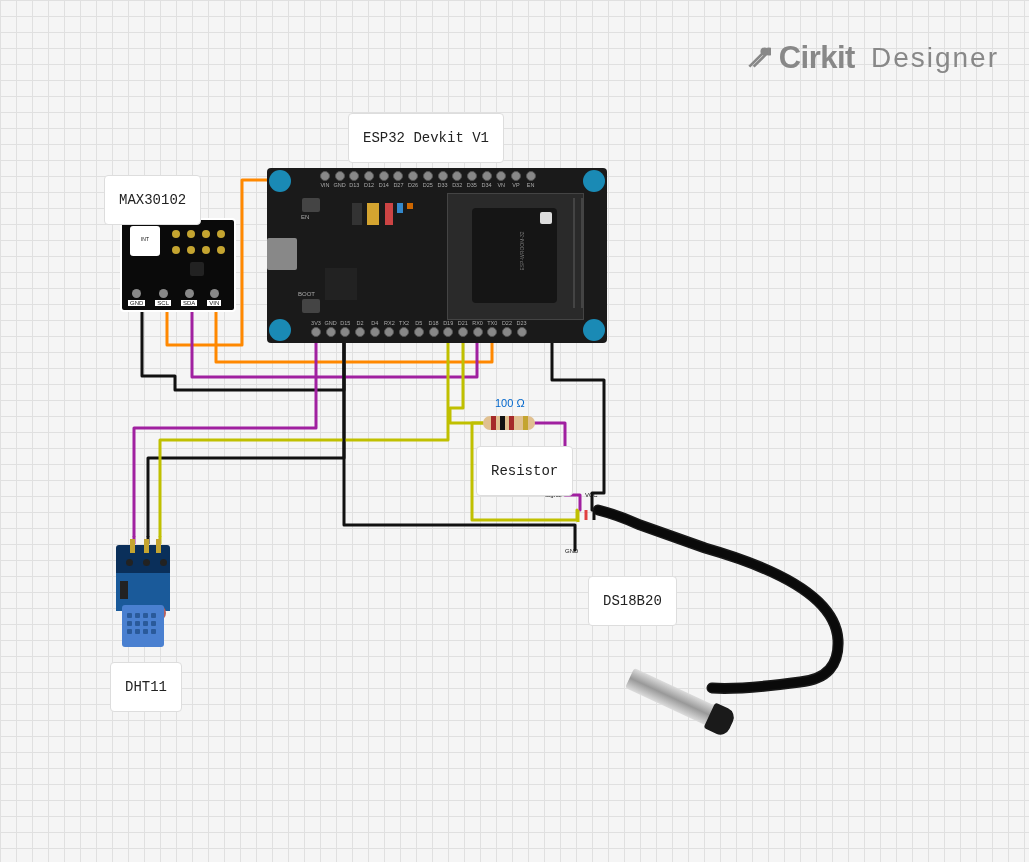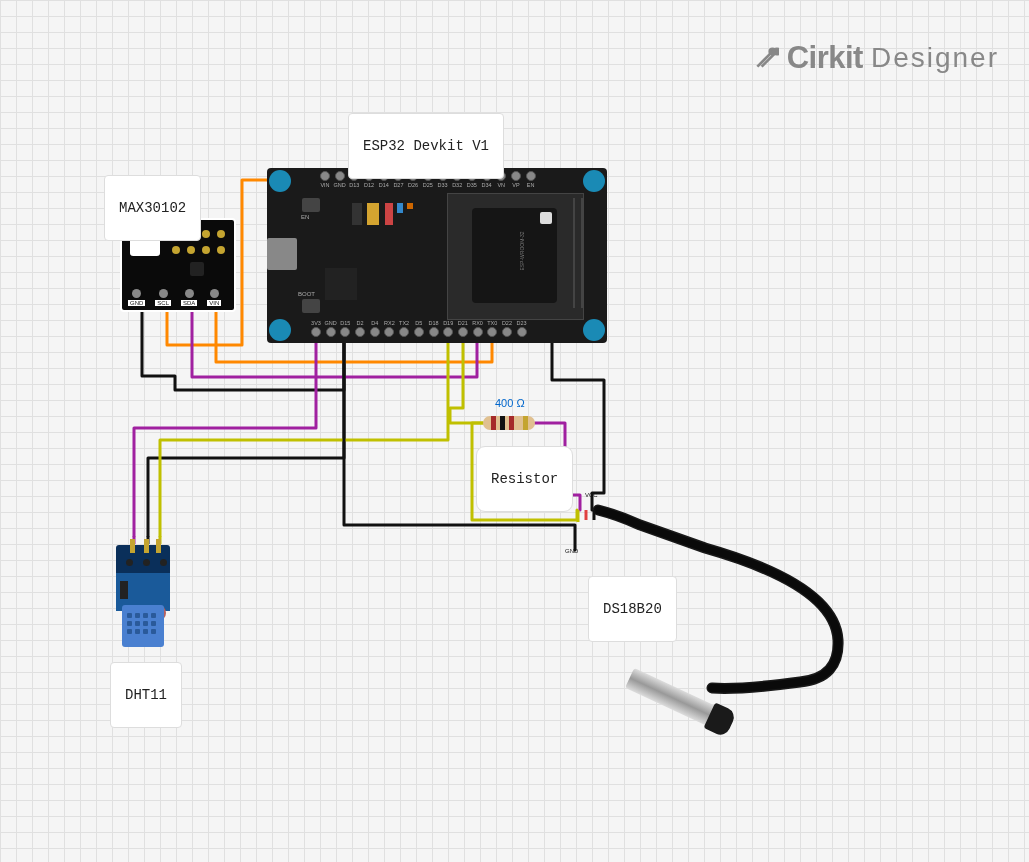--- a/index.html
+++ b/index.html
@@ -33,27 +33,28 @@
 }
 .logo-cirkit {
   font-size: 31px;
   font-weight: 600;
   letter-spacing: -0.5px;
 }
 .logo-designer {
   font-size: 28px;
   font-weight: 300;
   letter-spacing: 2px;
+  margin-left: 8px;
 }
 .component-label {
   position: absolute;
   background: white;
   border: 1px solid #ddd;
   border-radius: 4px;
-  padding: 24px 14px;
+  padding: 16px 14px;
   font-family: "Courier New", monospace;
   font-size: 14px;
   color: #222;
   z-index: 10;
 }
 .diagram-svg {
   position: absolute;
   top: 0;
   left: 0;
   width: 1029px;
@@ -378,24 +379,24 @@
   <line x1="586" y1="510" x2="586" y2="520" stroke="#e04040" stroke-width="3"></line>
   <line x1="594" y1="510" x2="594" y2="520" stroke="#111" stroke-width="3"></line>
 
   <line x1="134" y1="536" x2="134" y2="544" stroke="#a020a0" stroke-width="3"></line>
   <line x1="148" y1="536" x2="148" y2="544" stroke="#111" stroke-width="3"></line>
   <line x1="160" y1="536" x2="160" y2="544" stroke="#c0c000" stroke-width="3"></line>
 </svg>
 
 <div class="component-label" style="left:348px;top:113px;">ESP32 Devkit V1</div>
 <div class="component-label" style="left:104px;top:175px;">MAX30102</div>
-<div class="component-label" style="left:476px;top:446px;border-radius:9px;">Resistor</div>
+<div class="component-label" style="left:476px;top:446px;">Resistor</div>
 <div class="component-label" style="left:588px;top:576px;">DS18B20</div>
 <div class="component-label" style="left:110px;top:662px;">DHT11</div>
-<div class="resistor-label">400 Ω</div>
+<div class="resistor-label">100 Ω</div>
 
 <div class="esp32">
   <div class="esp32-corner" style="left:2px;top:2px;"></div>
   <div class="esp32-corner" style="right:2px;top:2px;"></div>
   <div class="esp32-corner" style="left:2px;bottom:2px;"></div>
   <div class="esp32-corner" style="right:2px;bottom:2px;"></div>
   <div class="esp32-shield"></div>
   <div class="esp32-chip">
     <div class="esp32-wifi"></div>
     <div style="font-size:5px;color:#777;transform:rotate(-90deg);position:absolute;left:30px;top:40px;white-space:nowrap;">ESP-WROOM-32</div>

